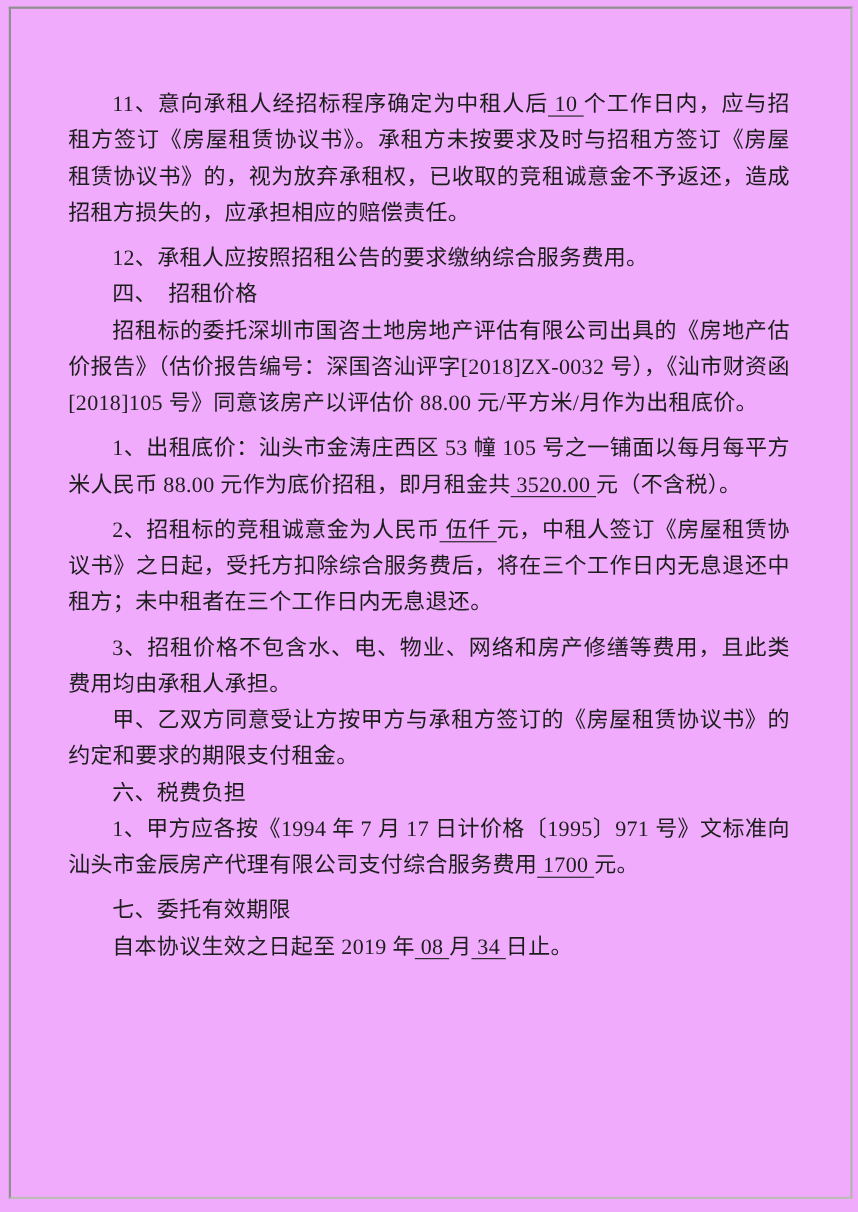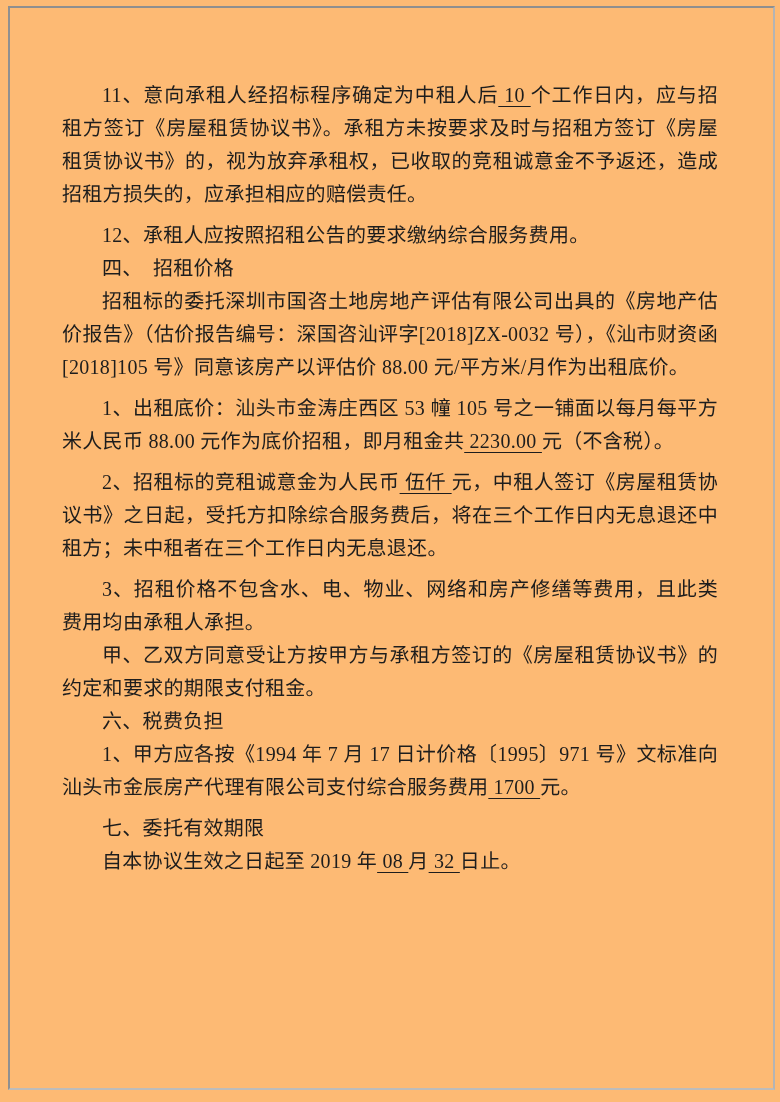--- a/index.html
+++ b/index.html
@@ -11,21 +11,21 @@
     height: 1102px;
     position: relative;
     overflow: hidden;
     background: #fbfaf9;
     font-family: "Liberation Serif", "DejaVu Serif", serif;
     color: #1d1d1d;
   }
   .page {
     position: absolute;
     inset: 0;
-    background: #fdba74;
+    background: #f0abfc;
   }
   
   .page-border {
     position: absolute;
     top: 6px;
     left: 8px;
     right: 5px;
     bottom: 12px;
     border-top: 2px solid #8f8f8f;
     border-left: 2px solid #909090;
@@ -58,22 +58,22 @@
 </head>
 <body>
 
 <div class="page">
   <div class="page-border"></div>
   <div class="content">
       <p class="para"><span>11、意向承租人经招标程序确定为中租人后</span><span class="u"> 10 </span><span>个工作日内，应与招租方签订《房屋租赁协议书》。承租方未按要求及时与招租方签订《房屋租赁协议书》的，视为放弃承租权，已收取的竞租诚意金不予返还，造成招租方损失的，应承担相应的赔偿责任。</span></p>
       <p class="para gap"><span>12、承租人应按照招租公告的要求缴纳综合服务费用。</span></p>
       <p class="para heading"><span>四、　招租价格</span></p>
       <p class="para"><span>招租标的委托深圳市国咨土地房地产评估有限公司出具的《房地产估价报告》（估价报告编号：深国咨汕评字[2018]ZX-0032 号），《汕市财资函[2018]105 号》同意该房产以评估价 88.00 元/平方米/月作为出租底价。</span></p>
-      <p class="para gap"><span>1、出租底价：汕头市金涛庄西区 53 幢 105 号之一铺面以每月每平方米人民币 88.00 元作为底价招租，即月租金共</span><span class="u"> 2230.00 </span><span>元（不含税）。</span></p>
+      <p class="para gap"><span>1、出租底价：汕头市金涛庄西区 53 幢 105 号之一铺面以每月每平方米人民币 88.00 元作为底价招租，即月租金共</span><span class="u"> 3520.00 </span><span>元（不含税）。</span></p>
       <p class="para gap"><span>2、招租标的竞租诚意金为人民币</span><span class="u"> 伍仟 </span><span>元，中租人签订《房屋租赁协议书》之日起，受托方扣除综合服务费后，将在三个工作日内无息退还中租方；未中租者在三个工作日内无息退还。</span></p>
       <p class="para gap"><span>3、招租价格不包含水、电、物业、网络和房产修缮等费用，且此类费用均由承租人承担。</span></p>
       <p class="para"><span>甲、乙双方同意受让方按甲方与承租方签订的《房屋租赁协议书》的约定和要求的期限支付租金。</span></p>
       <p class="para heading"><span>六、税费负担</span></p>
       <p class="para"><span>1、甲方应各按《1994 年 7 月 17 日计价格〔1995〕971 号》文标准向汕头市金辰房产代理有限公司支付综合服务费用</span><span class="u"> 1700 </span><span>元。</span></p>
       <p class="para heading gap"><span>七、委托有效期限</span></p>
-      <p class="para"><span>自本协议生效之日起至 2019 年</span><span class="u"> 08 </span><span>月</span><span class="u"> 32 </span><span>日止。</span></p>
+      <p class="para"><span>自本协议生效之日起至 2019 年</span><span class="u"> 08 </span><span>月</span><span class="u"> 34 </span><span>日止。</span></p>
     </div>
 </div>
 
 </body></html>

